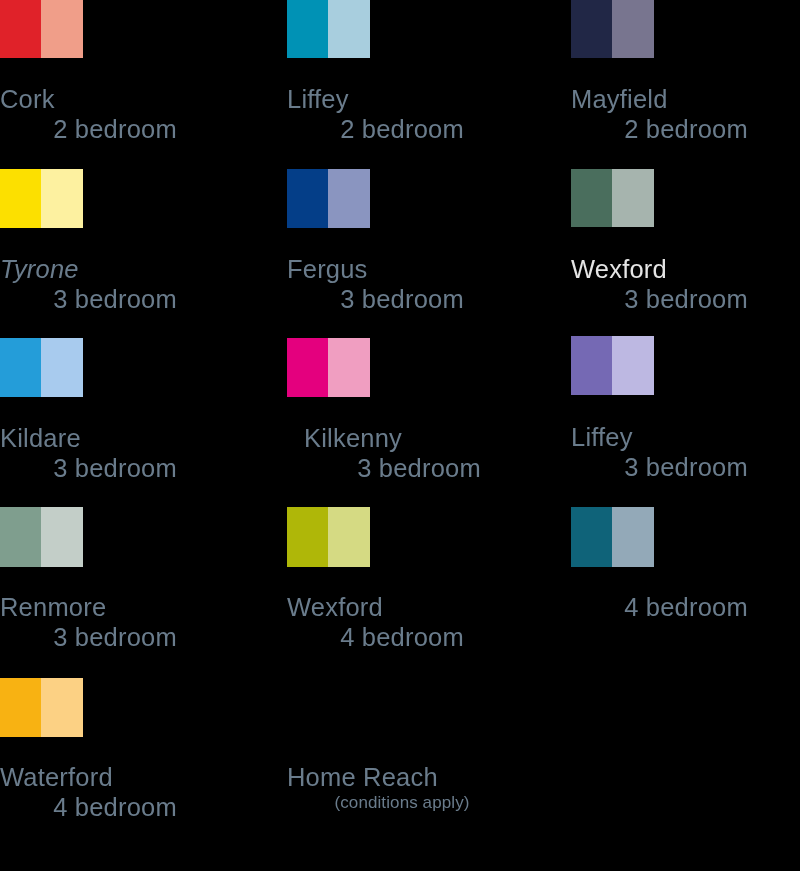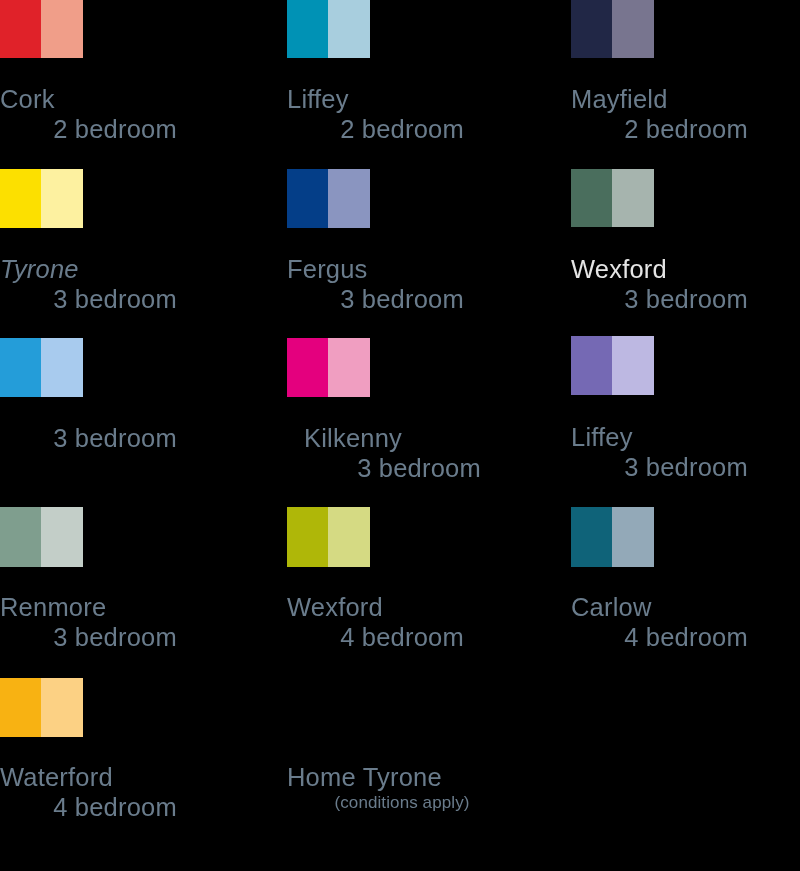--- a/index.html
+++ b/index.html
@@ -126,20 +126,21 @@
         <span class="entry-name" style="color: #e5e5e5;">Wexford</span>
         <span class="entry-sub" style="color: rgb(106, 124, 140);">3 bedroom</span>
       </div>
     </div>
     <div class="legend-entry" style="left: 0px; top: 0px;">
       <div class="swatch" style="left: 0px; top: 338px; height: 59px;">
         <div class="swatch-half dark" title="#249DD9" style="background: rgb(36, 157, 217);"></div>
         <div class="swatch-half light" title="#A8CBEE" style="background: rgb(168, 203, 238);"></div>
       </div>
       <div class="entry-text" style="left: 0px; top: 423px;">
+        <span class="entry-name" style="color: rgb(106, 124, 140);">Kildare</span>
         <span class="entry-sub" style="color: rgb(106, 124, 140);">3 bedroom</span>
       </div>
     </div>
     <div class="legend-entry" style="left: 0px; top: 0px;">
       <div class="swatch" style="left: 287px; top: 338px; height: 59px;">
         <div class="swatch-half dark" title="#E4007E" style="background: rgb(228, 0, 126);"></div>
         <div class="swatch-half light" title="#F09EC1" style="background: rgb(240, 158, 193);"></div>
       </div>
       <div class="entry-text" style="left: 287px; top: 423px; margin-left: 17px;">
         <span class="entry-name" style="color: rgb(106, 124, 140);">Kilkenny</span>
@@ -175,33 +176,32 @@
         <span class="entry-name" style="color: rgb(106, 124, 140);">Wexford</span>
         <span class="entry-sub" style="color: rgb(106, 124, 140);">4 bedroom</span>
       </div>
     </div>
     <div class="legend-entry" style="left: 0px; top: 0px;">
       <div class="swatch" style="left: 571px; top: 507px; height: 60px;">
         <div class="swatch-half dark" title="#0F6379" style="background: rgb(15, 99, 121);"></div>
         <div class="swatch-half light" title="#93A9B8" style="background: rgb(147, 169, 184);"></div>
       </div>
       <div class="entry-text" style="left: 571px; top: 592px;">
-        <span class="entry-name" style="color: rgb(106, 124, 140);">Carlow</span>
         <span class="entry-sub" style="color: rgb(106, 124, 140);">4 bedroom</span>
       </div>
     </div>
     <div class="legend-entry" style="left: 0px; top: 0px;">
       <div class="swatch" style="left: 0px; top: 678px; height: 59px;">
         <div class="swatch-half dark" title="#F8B212" style="background: rgb(248, 178, 18);"></div>
         <div class="swatch-half light" title="#FCD184" style="background: rgb(252, 209, 132);"></div>
       </div>
       <div class="entry-text" style="left: 0px; top: 762px;">
         <span class="entry-name" style="color: rgb(106, 124, 140);">Waterford</span>
         <span class="entry-sub" style="color: rgb(106, 124, 140);">4 bedroom</span>
       </div>
     </div>
     <div class="legend-entry" style="left: 0px; top: 0px;">
       <div class="entry-text" style="left: 287px; top: 762px;">
-        <span class="entry-name" style="color: rgb(106, 124, 140);">Home Tyrone</span>
+        <span class="entry-name" style="color: rgb(106, 124, 140);">Home Reach</span>
         <span class="entry-sub small" style="color: rgb(106, 124, 140);">(conditions apply)</span>
       </div>
     </div>
   </div>
 
 </body></html>

